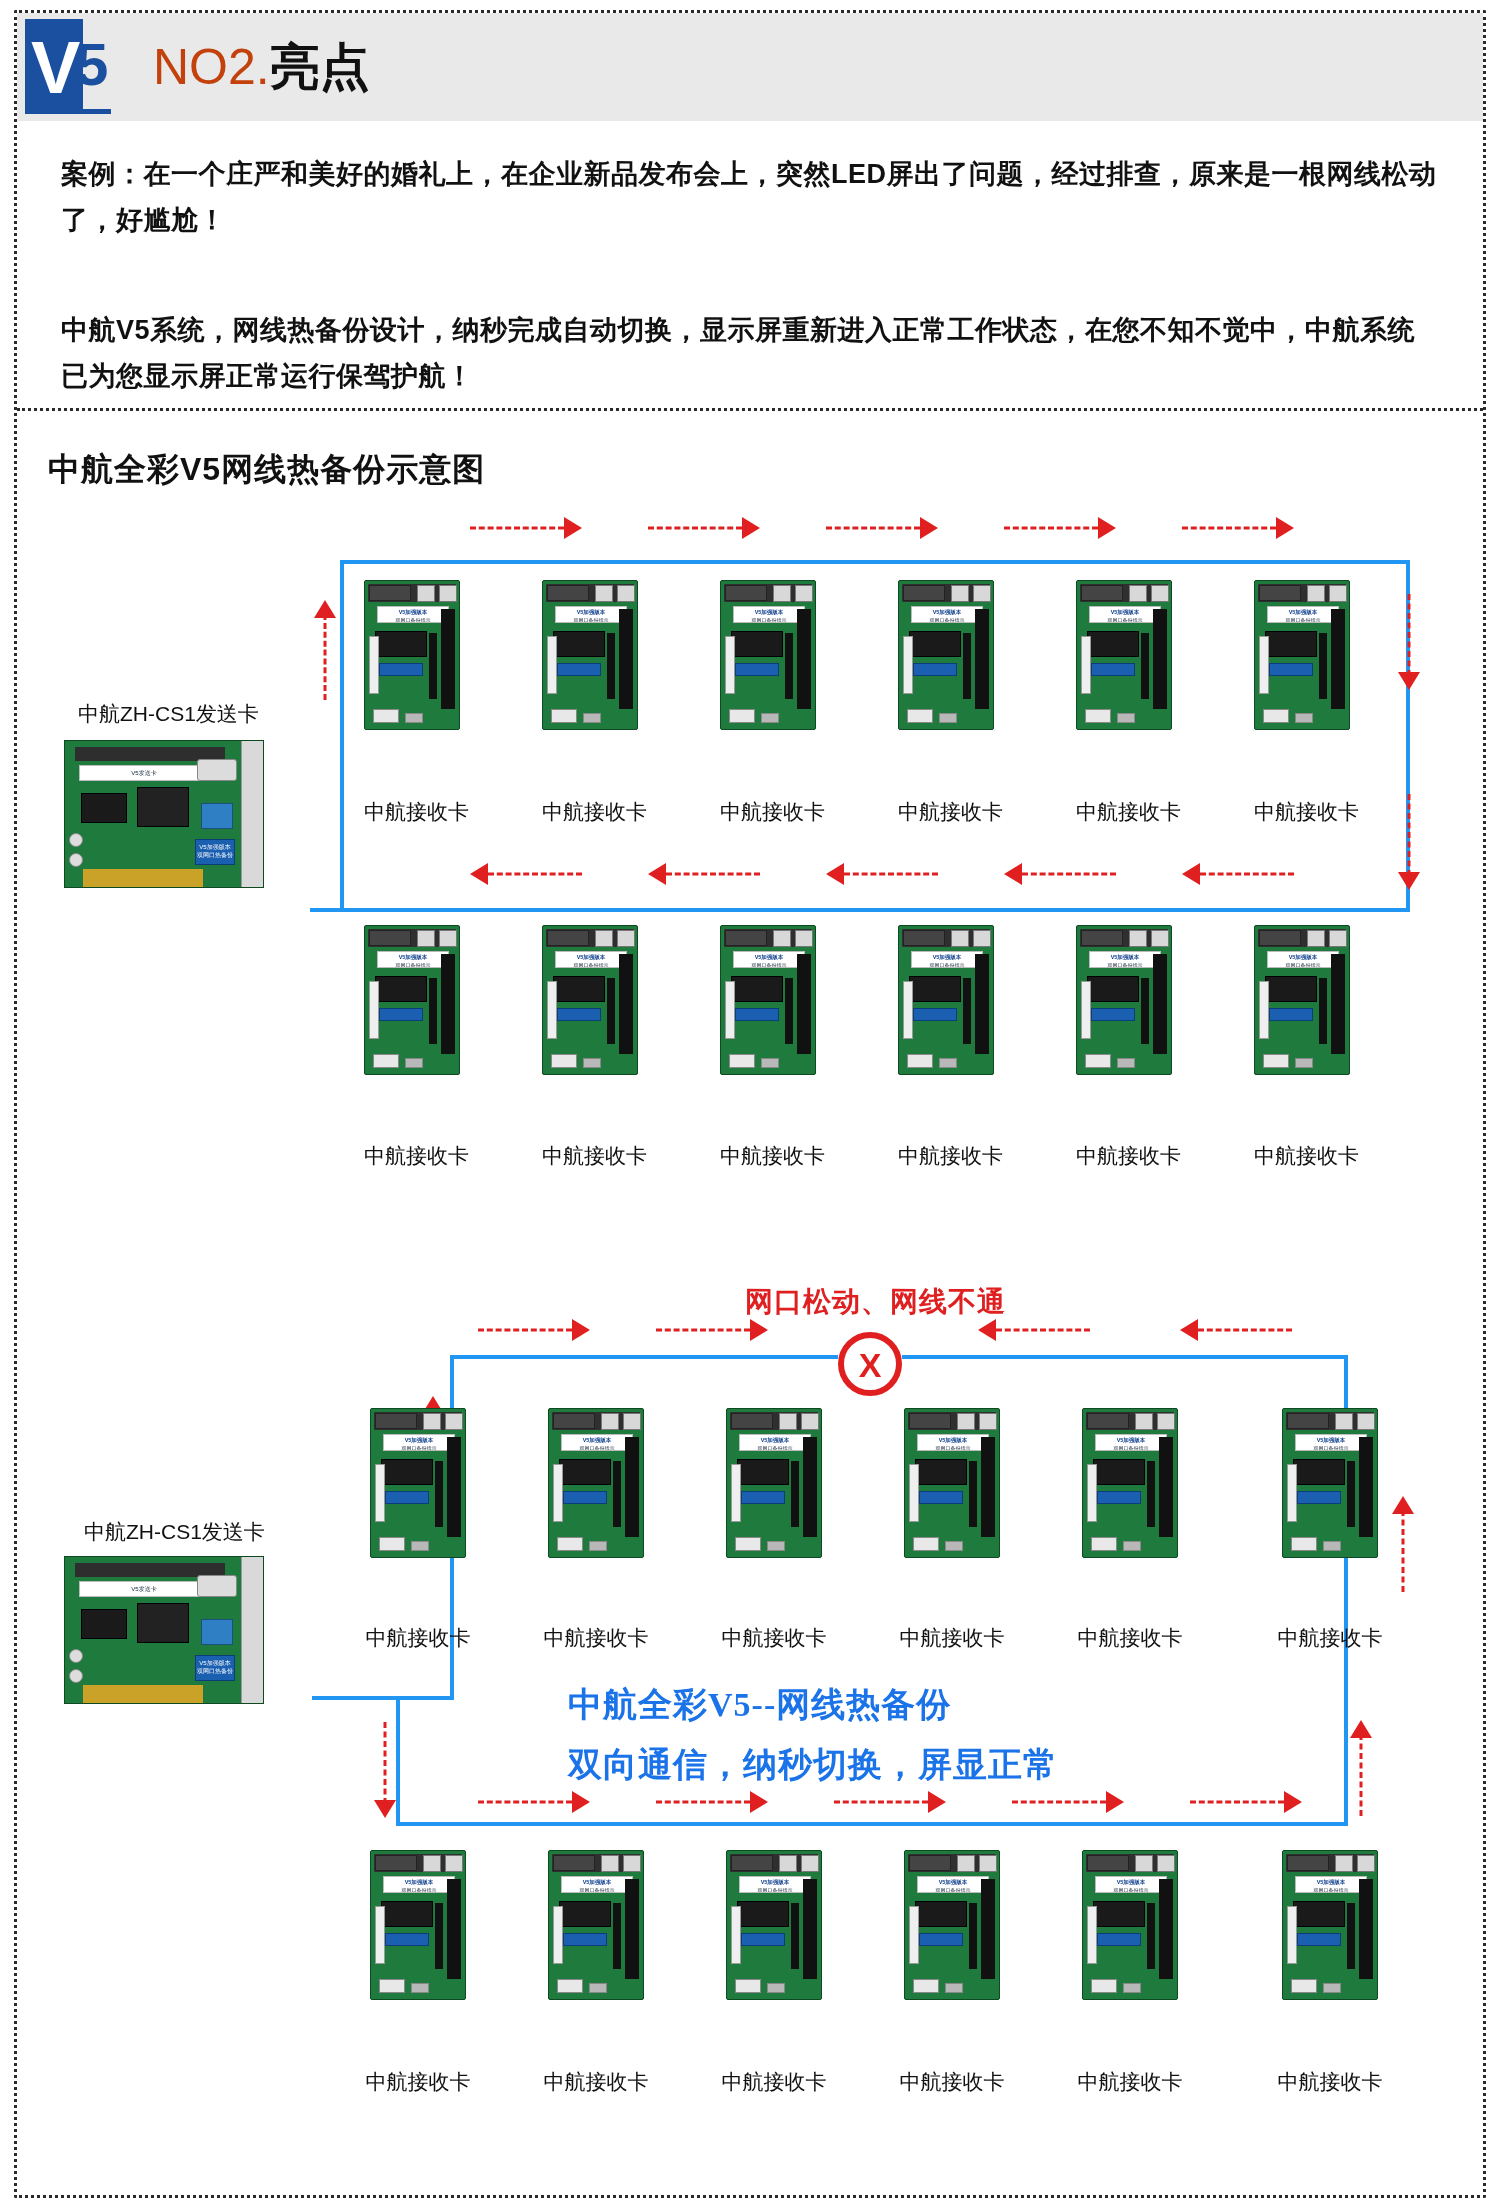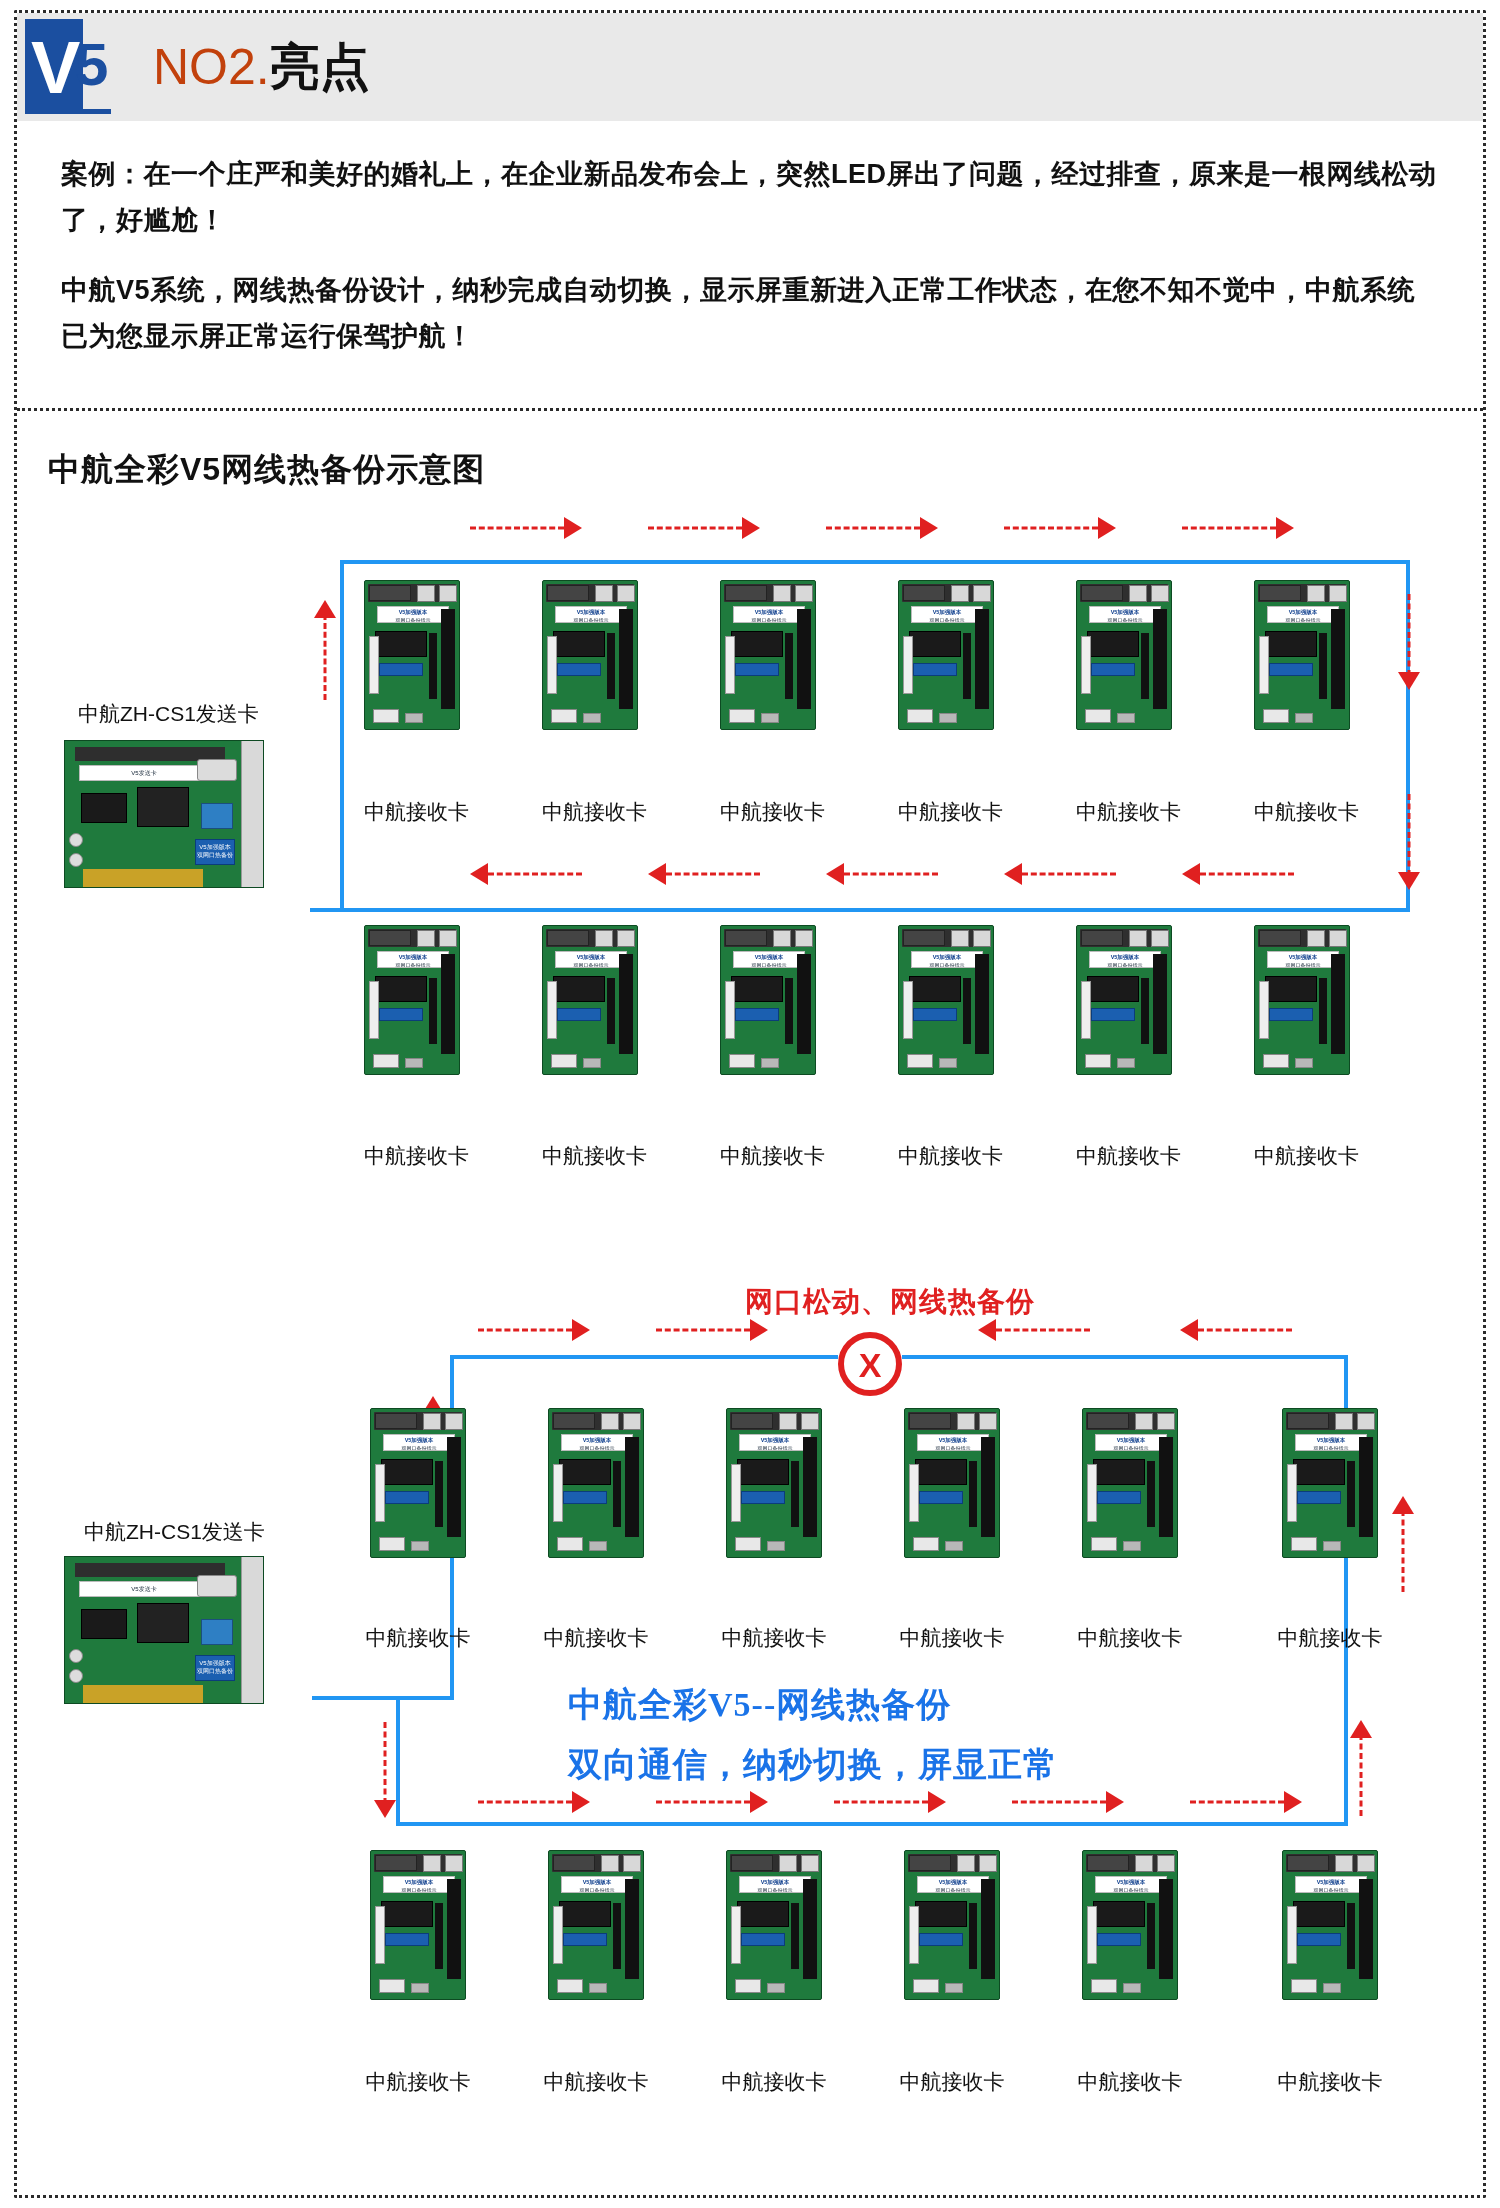--- a/index.html
+++ b/index.html
@@ -70,21 +70,21 @@
     line-height: 46px;
     color: #111;
     font-weight: 700;
     letter-spacing: 0.5px;
   }
   .case-p2 {
     font-size: 27px;
     line-height: 46px;
     color: #111;
     font-weight: 700;
-    margin-top: 24px;
+    margin-top: 64px;
     letter-spacing: 0.5px;
   }
 
   
   .diagram-title {
     position: absolute;
     left: 48px; top: 448px;
     font-size: 32px;
     font-weight: 700;
     color: #111;
@@ -568,21 +568,21 @@
     <div class="bot-cap2"></div>
 </div>
 
 <div class="rc-label" style="left:364px; top:1142px; width:96px;">中航接收卡</div>
 <div class="rc-label" style="left:542px; top:1142px; width:96px;">中航接收卡</div>
 <div class="rc-label" style="left:720px; top:1142px; width:96px;">中航接收卡</div>
 <div class="rc-label" style="left:898px; top:1142px; width:96px;">中航接收卡</div>
 <div class="rc-label" style="left:1076px; top:1142px; width:96px;">中航接收卡</div>
 <div class="rc-label" style="left:1254px; top:1142px; width:96px;">中航接收卡</div>
 
-<div class="fault-text" style="left:745px; top:1283px;">网口松动、网线热备份</div>
+<div class="fault-text" style="left:745px; top:1283px;">网口松动、网线不通</div>
 <div class="fault-circle" style="left:838px; top:1332px;">X</div>
 
 <div class="bline v" style="left:450px; top:1355px; height:345px;"></div>
 <div class="bline h" style="left:450px; top:1355px; width:388px;"></div>
 <div class="bline h" style="left:902px; top:1355px; width:446px;"></div>
 <div class="bline v" style="left:1344px; top:1355px; height:345px;"></div>
 <div class="bline h" style="left:312px; top:1696px; width:142px;"></div>
 <div class="bline v" style="left:396px; top:1696px; height:130px;"></div>
 <div class="bline h" style="left:396px; top:1822px; width:952px;"></div>
 <div class="bline v" style="left:1344px; top:1696px; height:130px;"></div>

